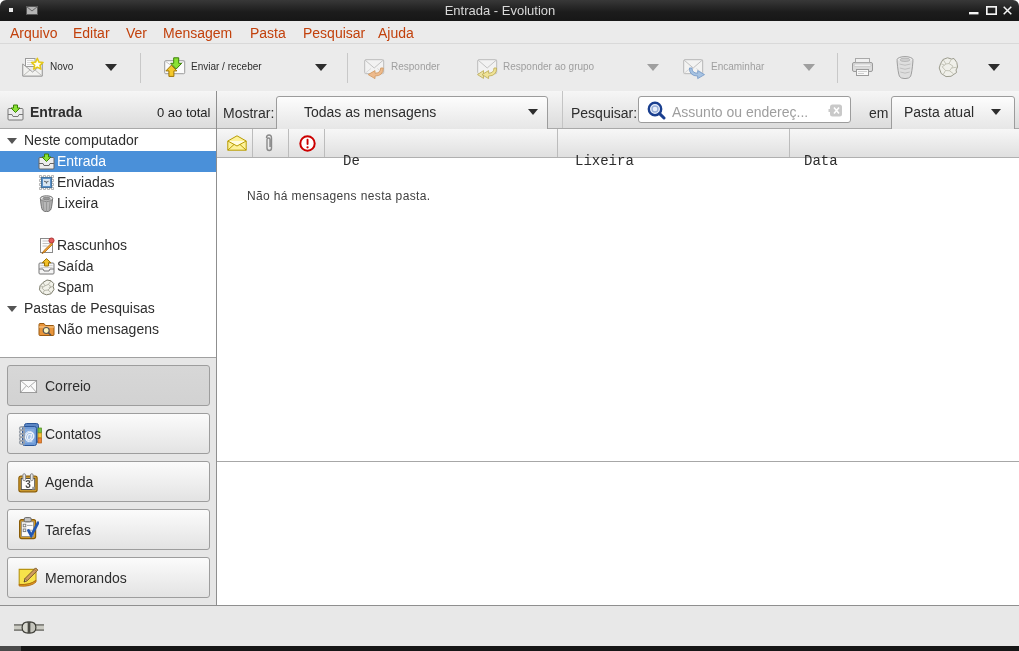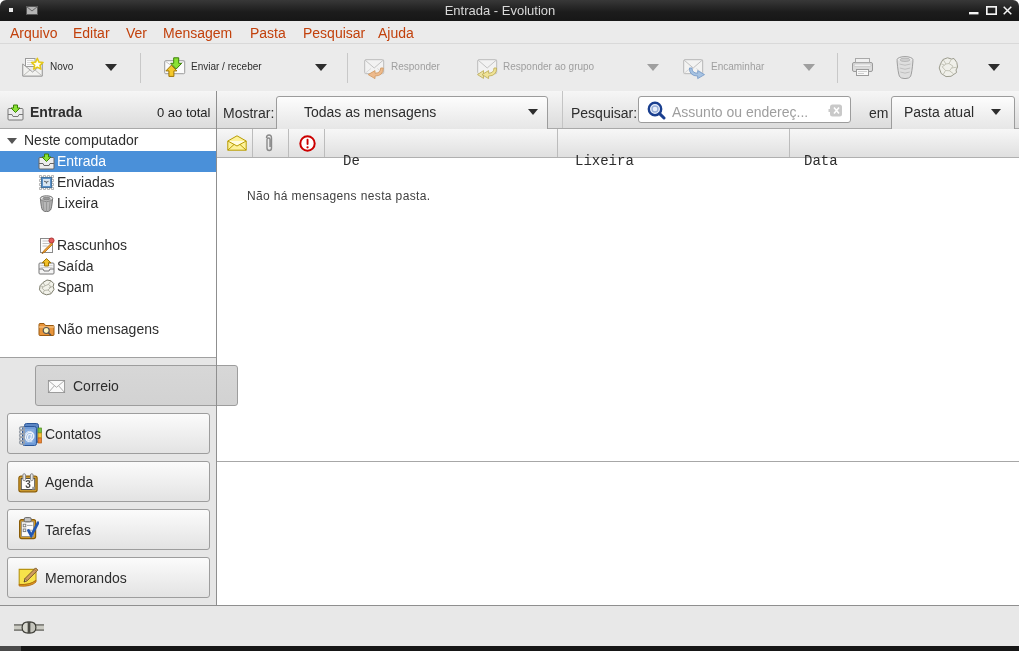--- a/index.html
+++ b/index.html
@@ -28,21 +28,21 @@
 
 #tree{left:0;top:129px;width:216px;height:229px;background:#fff;border-bottom:1px solid #a0a0a0;}
 #sidebtm{left:0;top:358px;width:216px;height:247px;background:#e6e6e6;}
 #sideborder{left:216px;top:91px;width:1px;height:514px;background:#8f8f8f;}
 .trow{position:absolute;left:0;width:216px;height:21px;line-height:21px;}
 .trow .lbl{position:absolute;top:0;font-size:14px;}
 .trow.hdr .lbl{font-weight:normal;}
 .tri{position:absolute;left:7px;top:8px;width:0;height:0;border-left:5px solid transparent;border-right:5px solid transparent;border-top:6px solid #555;}
 .sel{background:#4a90d9;color:#fff;}
 .sbtn{position:absolute;left:7px;width:203px;height:41px;border:1px solid #9d9d9d;border-radius:3px;background:linear-gradient(#fbfbfb,#e3e3e3);}
-.sbtn.pressed{background:linear-gradient(#d7d7d7,#d2d2d2);margin-left:28px;}
+.sbtn.pressed{background:linear-gradient(#d7d7d7,#d2d2d2);}
 .sbtn .bl{position:absolute;left:37px;top:12px;font-size:14px;color:#2d2d2d;}
 
 #lheader{left:217px;top:129px;width:802px;height:29px;background:linear-gradient(#f7f7f7,#e0e0e0);border-bottom:1px solid #b0b0b0;}
 .hsep{position:absolute;top:0px;width:1px;height:28px;background:#bcbcbc;}
 .htxt{position:absolute;top:24px;font-size:14px;color:#2d2d2d;font-family:Liberation Mono, monospace;}
 #nomsg{left:247px;top:189px;font-size:12px;letter-spacing:0.37px;color:#404040;}
 #hsplit{left:217px;top:461px;width:802px;height:1px;background:#a7a7a7;}
 
 #statusbar{left:0;top:605px;width:1019px;height:41px;background:#e8e8e8;border-top:1px solid #8f8f8f;}
 #blackstrip{left:0;top:646px;width:1019px;height:5px;background:#161616;}
@@ -238,20 +238,24 @@
         <path d="M6.5 8 L6.5 4.7 L4.2 4.7 L8.5 0.6 L12.8 4.7 L10.5 4.7 L10.5 8 Z" fill="#f2c027" stroke="#9c7407" stroke-width="1" stroke-linejoin="round"></path>
       </svg>
       <span class="lbl" style="left:57px">Saída</span>
     </div>
   <div class="trow" style="top:148px">
       <svg id="ic-spam" style="left:38px;top:2px" width="17" height="17" viewBox="0 0 17 17">
         <path d="M5 3.5 L9 1 L13 1.8 L15.8 4.6 L15.2 7.5 L16 10.5 L13 14.8 L8.5 15.8 L4.3 14.3 L1.5 10.8 L2 6.8 Z" fill="#f2f2ea" stroke="#7d7d6d" stroke-width="1"></path>
         <path d="M5 3.5 L7 6.8 L3.8 9 L6.4 11.4 L4.8 14.4 M13 1.8 L10.4 5.4 L13.2 7.8 L10 11 L12.9 13.6 M2 6.8 L5.2 7.6 M15.2 7.5 L10.8 8.4 M7 6.8 L10.4 5.4 M6.4 11.4 L10 11" fill="none" stroke="#a8a89a" stroke-width="0.8"></path>
       </svg>
       <span class="lbl" style="left:57px">Spam</span>
+    </div>
+  <div class="trow hdr" style="top:169px">
+      <span class="tri"></span>
+      <span class="lbl" style="left:24px">Pastas de Pesquisas</span>
     </div>
   <div class="trow" style="top:190px">
       <svg id="ic-sfolder" style="left:38px;top:2px" width="17" height="17" viewBox="0 0 17 17">
         <path d="M1 3.5 Q1 2.5 2 2.5 L6 2.5 L7.5 4.5 L15 4.5 Q16 4.5 16 5.5 L16 13.5 Q16 14.5 15 14.5 L2 14.5 Q1 14.5 1 13.5 Z" fill="#e9953a" stroke="#9a5a10"></path>
         <path d="M1 6 L16 6" stroke="#f7c788" stroke-width="1.2"></path>
         <circle cx="8.2" cy="9.5" r="3" fill="#fdf6c0" stroke="#555" stroke-width="1.2"></circle>
         <path d="M10.4 11.7 L13 14.3" stroke="#555" stroke-width="1.6"></path>
       </svg>
       <span class="lbl" style="left:57px">Não mensagens</span>
     </div>

